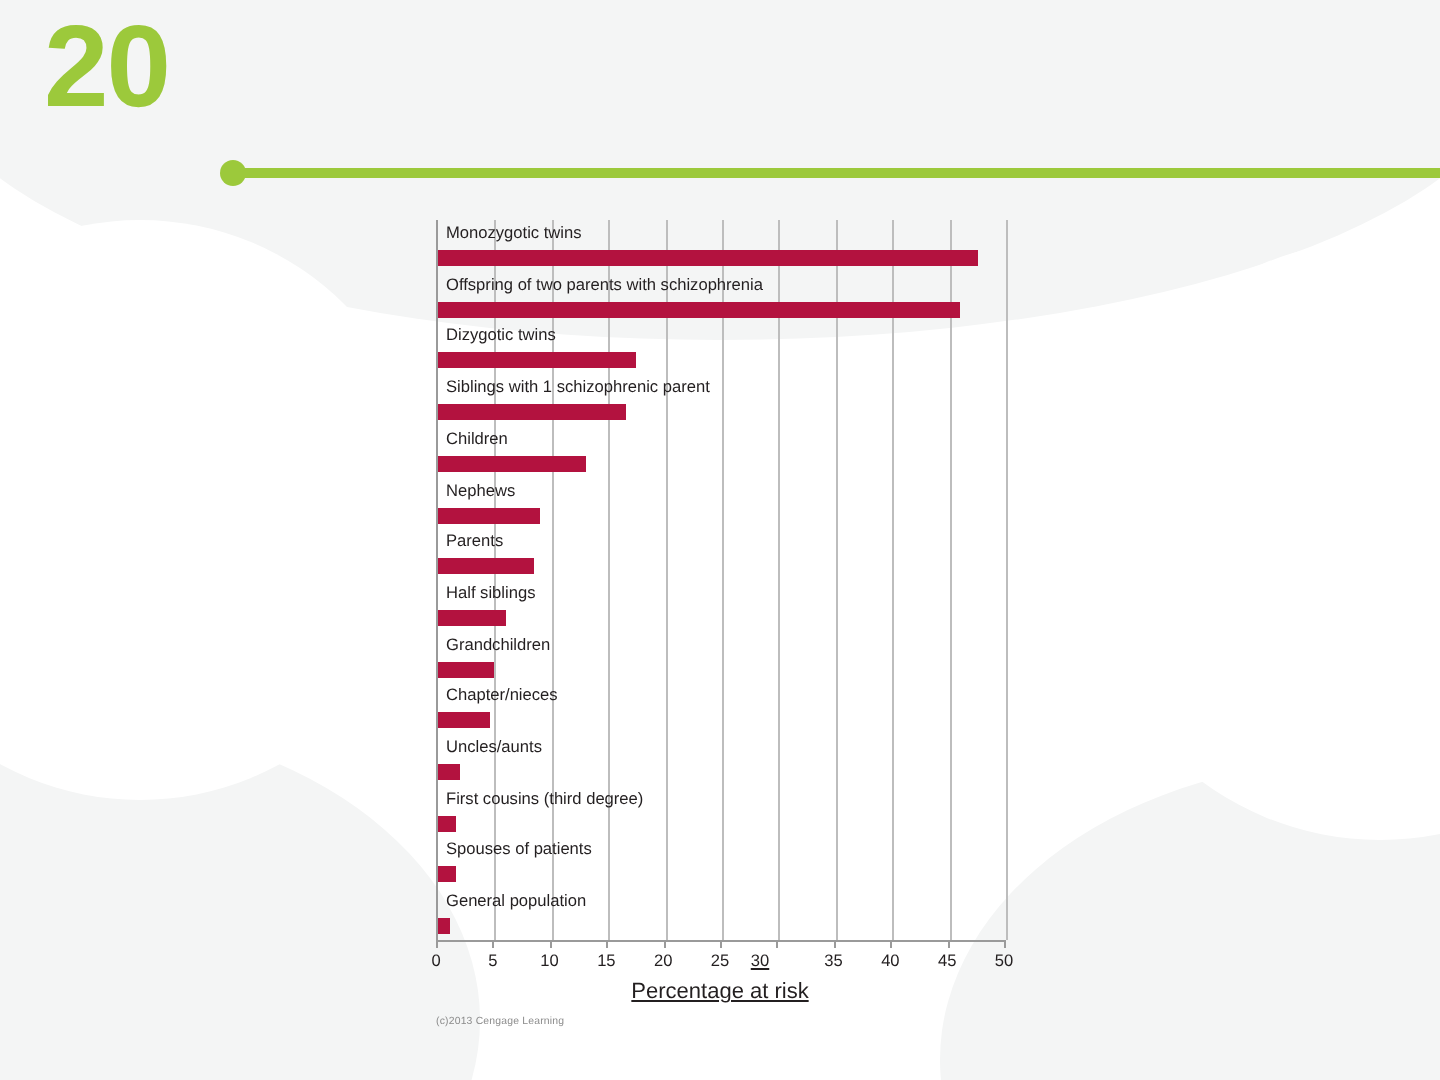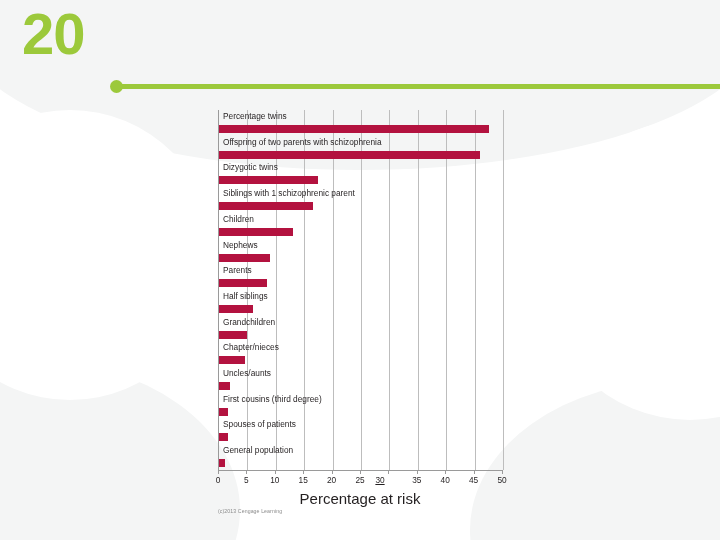--- a/index.html
+++ b/index.html
@@ -188,22 +188,23 @@
     color: #231f20;
     transform: translateX(-50%);
     white-space: nowrap;
   }
   #x-axis-title {
     position: absolute;
     left: 0;
     top: 390px;
     width: 310px;
     text-align: center;
-    font-size: 15px;
+    font-size: 11px;
     color: #231f20;
+    text-decoration: underline;
   }
   #copyright {
     position: absolute;
     left: 13px;
     top: 408px;
     font-size: 5.2px;
     color: #8b8b8b;
     letter-spacing: 0.1px;
   }
 </style>
@@ -234,21 +235,21 @@
         <div class="gridline" style="left: 113.6px;"></div>
         <div class="gridline" style="left: 142px;"></div>
         <div class="gridline" style="left: 170.4px;"></div>
         <div class="gridline" style="left: 198.8px;"></div>
         <div class="gridline" style="left: 227.2px;"></div>
         <div class="gridline" style="left: 255.6px;"></div>
         <div class="gridline" style="left: 284px;"></div>
       </div>
     <div id="bars">
         <div class="bar-row">
-          <div class="bar-label">Percentage twins</div>
+          <div class="bar-label">Monozygotic twins</div>
           <div class="bar-fill" style="width: 269.8px; background: rgb(179, 18, 63);"></div>
         </div>
         <div class="bar-row">
           <div class="bar-label">Offspring of two parents with schizophrenia</div>
           <div class="bar-fill" style="width: 261.28px; background: rgb(179, 18, 63);"></div>
         </div>
         <div class="bar-row">
           <div class="bar-label">Dizygotic twins</div>
           <div class="bar-fill" style="width: 99.4px; background: rgb(179, 18, 63);"></div>
         </div>

